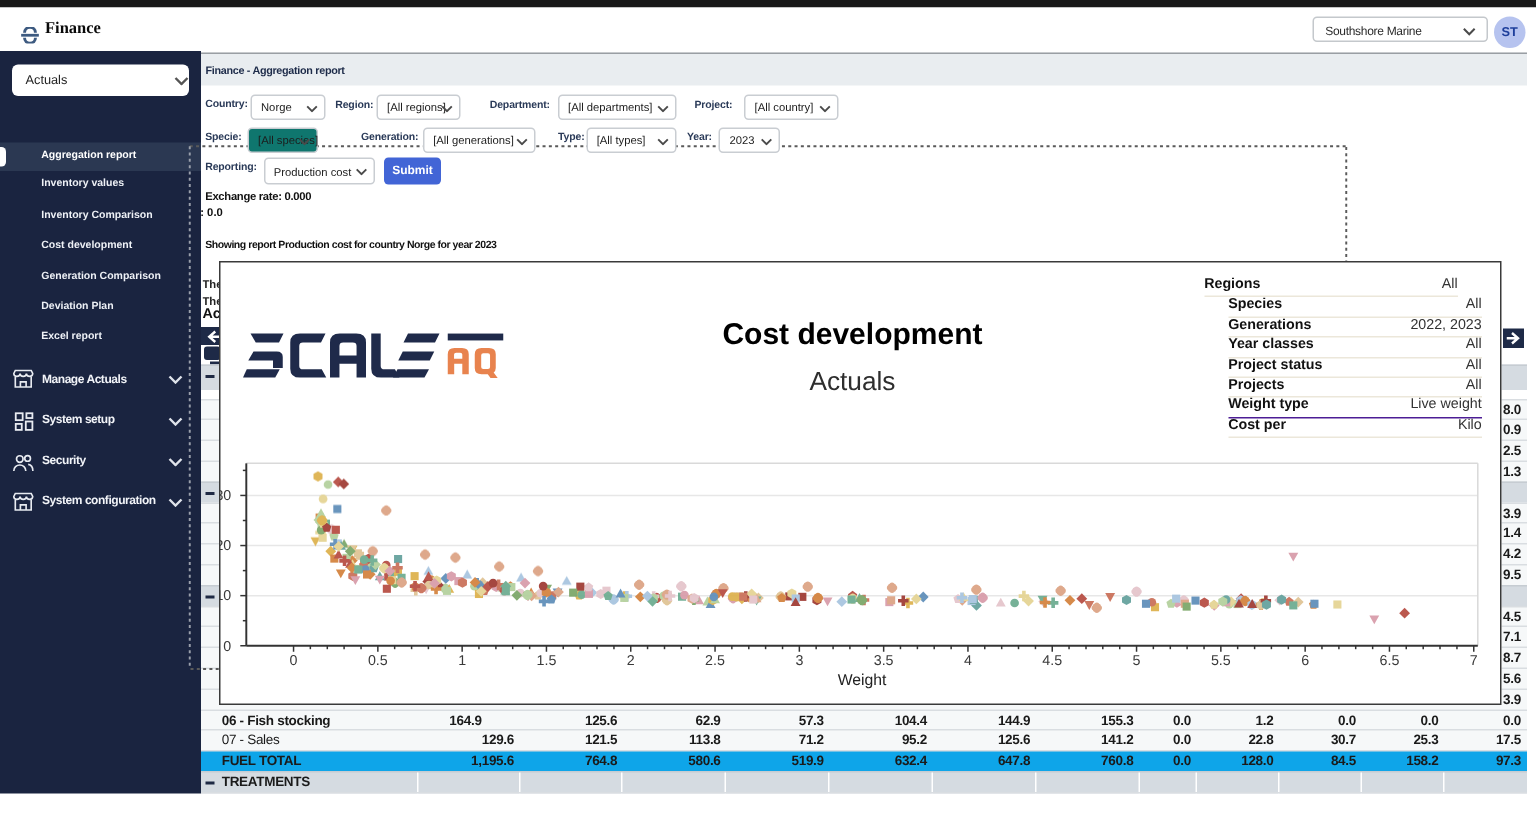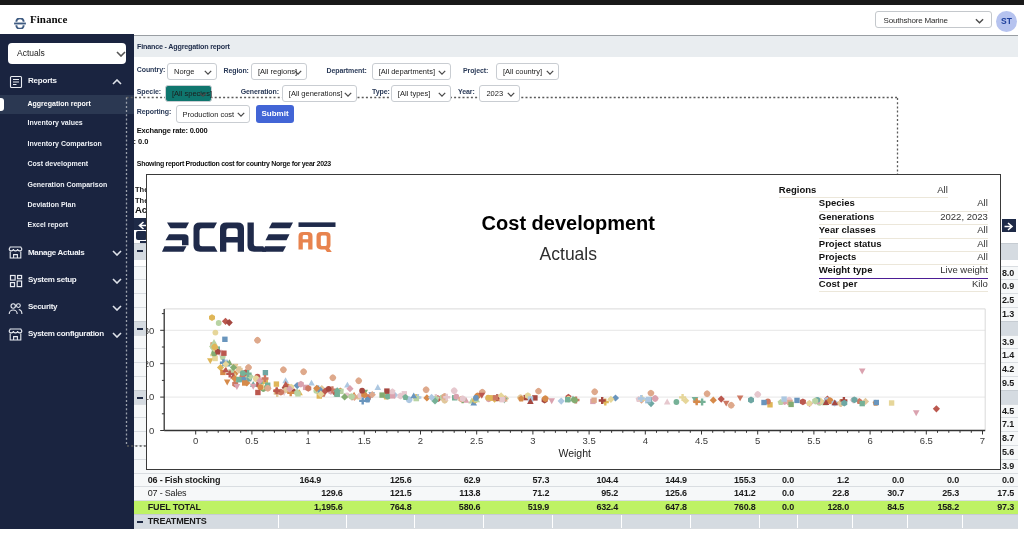--- a/index.html
+++ b/index.html
@@ -22,30 +22,20 @@
           <polyline points="1,1 5,5 9,1" fill="none" stroke="#4a4a4a" stroke-width="1.5"></polyline>
         </svg>
       </div>
 <div style="position:absolute;left:996px;top:6.5px;width:21px;height:21px;border-radius:50%;background:#b6c3ef;color:#1d3e9b;font-size:8.5px;font-weight:700;text-align:center;line-height:21px">ST</div>
 </div>
 <div style="position:absolute;left:0;top:33.5px;width:134px;height:495.5px;background:#1a2440">
       <div style="position:absolute;left:8px;top:9.5px;width:118px;height:20.5px;background:#fff;border-radius:4px;">
         <span style="position:absolute;left:9px;top:4.5px;font-size:8.5px;color:#222">Actuals</span>
         <svg style="position:absolute;left:108px;top:8px" width="10" height="6" viewBox="0 0 10 6">
           <polyline points="1,1 5,5 9,1" fill="none" stroke="#555" stroke-width="1.6"></polyline>
-        </svg>
-      </div>
-      <div style="position:absolute;left:0;top:38.5px;width:131px;height:19px;color:#f2f4f8">
-        <svg style="position:absolute;left:9px;top:3px" width="14" height="14" viewBox="0 0 14 14" fill="none" stroke="#e8ebf1" stroke-width="1.1">
-<rect x="1.5" y="1.5" width="11" height="11" rx="1"></rect>
-          <path d="M4 4.5h6M4 7h6M4 9.5h3.5"></path>
-        </svg>
-        <span style="position:absolute;left:28px;top:4px;font-size:8px;font-weight:700;letter-spacing:-0.2px">Reports</span>
-        <svg style="position:absolute;left:112px;top:7px" width="10" height="6" viewBox="0 0 10 6">
-          <polyline points="1,5 5,1 9,5" fill="none" stroke="#dfe3ea" stroke-width="1.6"></polyline>
         </svg>
       </div>
       <div style="position:absolute;left:0;top:61.5px;width:134px;height:18.5px;background:#2b3852">
         <div style="position:absolute;left:0;top:2.5px;width:3.5px;height:13.5px;background:#fff;border-radius:0 3px 3px 0"></div>
         <span style="position:absolute;left:27.5px;top:4.5px;font-size:7px;font-weight:700;color:#fff">Aggregation report</span>
       </div>
       <span style="position:absolute;left:27.5px;top:85.5px;font-size:7px;font-weight:700;color:#eef1f6">Inventory values</span>
       <span style="position:absolute;left:27.5px;top:106px;font-size:7px;font-weight:700;color:#eef1f6">Inventory Comparison</span>
       <span style="position:absolute;left:27.5px;top:126.5px;font-size:7px;font-weight:700;color:#eef1f6">Cost development</span>
       <span style="position:absolute;left:27.5px;top:147px;font-size:7px;font-weight:700;color:#eef1f6">Generation Comparison</span>
@@ -222,21 +212,21 @@
       <div style="position:absolute;left:349.09999999999997px;top:0;width:65.80000000000007px;height:13.8px;line-height:13.8px;text-align:right;font-weight:700">71.2</div>
       <div style="position:absolute;left:417.90000000000003px;top:0;width:65.79999999999995px;height:13.8px;line-height:13.8px;text-align:right;font-weight:700">95.2</div>
       <div style="position:absolute;left:486.7px;top:0;width:65.79999999999995px;height:13.8px;line-height:13.8px;text-align:right;font-weight:700">125.6</div>
       <div style="position:absolute;left:555.5px;top:0;width:65.80000000000007px;height:13.8px;line-height:13.8px;text-align:right;font-weight:700">141.2</div>
       <div style="position:absolute;left:624.3px;top:0;width:35.39999999999998px;height:13.8px;line-height:13.8px;text-align:right;font-weight:700">0.0</div>
       <div style="position:absolute;left:662.7px;top:0;width:52.0px;height:13.8px;line-height:13.8px;text-align:right;font-weight:700">22.8</div>
       <div style="position:absolute;left:717.7px;top:0;width:52.0px;height:13.8px;line-height:13.8px;text-align:right;font-weight:700">30.7</div>
       <div style="position:absolute;left:772.7px;top:0;width:52.0px;height:13.8px;line-height:13.8px;text-align:right;font-weight:700">25.3</div>
       <div style="position:absolute;left:827.7px;top:0;width:52.0px;height:13.8px;line-height:13.8px;text-align:right;font-weight:700">17.5</div>
     </div>
-    <div style="position:absolute;left:134.3px;top:500.2px;width:883.7px;height:13.8px;border-top:1px solid #d9dde1;background:#bef264;font-size:9px;letter-spacing:-0.2px;color:#1a1a1a">
+    <div style="position:absolute;left:134.3px;top:500.2px;width:883.7px;height:13.8px;border-top:1px solid #d9dde1;background:#0ea5e9;font-size:9px;letter-spacing:-0.2px;color:#1a1a1a">
       <div style="position:absolute;left:13.5px;top:0;width:130.5px;height:13.8px;line-height:13.8px;font-weight:700">FUEL TOTAL</div>
       <div style="position:absolute;left:143.7px;top:0;width:64.69999999999999px;height:13.8px;line-height:13.8px;text-align:right;font-weight:700">1,195.6</div>
       <div style="position:absolute;left:211.39999999999998px;top:0;width:65.80000000000001px;height:13.8px;line-height:13.8px;text-align:right;font-weight:700">764.8</div>
       <div style="position:absolute;left:280.2px;top:0;width:65.89999999999998px;height:13.8px;line-height:13.8px;text-align:right;font-weight:700">580.6</div>
       <div style="position:absolute;left:349.09999999999997px;top:0;width:65.80000000000007px;height:13.8px;line-height:13.8px;text-align:right;font-weight:700">519.9</div>
       <div style="position:absolute;left:417.90000000000003px;top:0;width:65.79999999999995px;height:13.8px;line-height:13.8px;text-align:right;font-weight:700">632.4</div>
       <div style="position:absolute;left:486.7px;top:0;width:65.79999999999995px;height:13.8px;line-height:13.8px;text-align:right;font-weight:700">647.8</div>
       <div style="position:absolute;left:555.5px;top:0;width:65.80000000000007px;height:13.8px;line-height:13.8px;text-align:right;font-weight:700">760.8</div>
       <div style="position:absolute;left:624.3px;top:0;width:35.39999999999998px;height:13.8px;line-height:13.8px;text-align:right;font-weight:700">0.0</div>
       <div style="position:absolute;left:662.7px;top:0;width:52.0px;height:13.8px;line-height:13.8px;text-align:right;font-weight:700">128.0</div>
@@ -345,21 +335,21 @@
  <path d="M103,27.5 H124 L121,33.5 H100 Z"></path>
  <rect x="136.5" y="1.5" width="37" height="5"></rect>
 </g>
 <g fill="#e8834e" fill-rule="evenodd">
  <path d="M136.5,31 V16.5 q0,-4.5 4.5,-4.5 h5 q4.5,0 4.5,4.5 V31 h-4.3 v-7.5 h-5.4 V31 Z M140.7,19.8 h5.5 v-3 q0,-1.4 -1.4,-1.4 h-2.7 q-1.4,0 -1.4,1.4 Z"></path>
  <path d="M154.5,16.5 v10 q0,4.5 4.5,4.5 h4.2 l1.8,2.8 h4.8 l-2.7,-4 q1.4,-1.2 1.4,-3.3 v-10 q0,-4.5 -4.5,-4.5 h-5 q-4.5,0 -4.5,4.5 Z M158.8,17.2 q0,-1.4 1.4,-1.4 h3.1 q1.4,0 1.4,1.4 v8.6 q0,1.4 -1.4,1.4 h-3.1 q-1.4,0 -1.4,-1.4 Z"></path>
 </g>
 </svg>
 <div style="position:absolute;left:171.5px;top:37.5px;width:500px;text-align:center;font-size:20px;font-weight:700;color:#000">Cost development</div>
 <div style="position:absolute;left:171.5px;top:69.5px;width:500px;text-align:center;font-size:17.5px;color:#2e2e2e">Actuals</div>
-<div style="position:absolute;left:632px;top:9.5px;width:169px;height:13.4px;line-height:12.6px;border-bottom:1px solid #ece7da;font-size:9.5px"><span style="font-weight:700;color:#111">Regions</span><span style="float:right;color:#333">All</span></div>
+<div style="position:absolute;left:656px;top:9.5px;width:169px;height:13.4px;line-height:12.6px;border-bottom:1px solid #ece7da;font-size:9.5px"><span style="font-weight:700;color:#111">Regions</span><span style="float:right;color:#333">All</span></div>
       <div style="position:absolute;left:672.0px;top:22.9px;width:169px;height:13.4px;line-height:12.6px;border-bottom:1px solid #ece7da;font-size:9.5px"><span style="font-weight:700;color:#111">Species</span><span style="float:right;color:#333">All</span></div>
       <div style="position:absolute;left:672.0px;top:36.3px;width:169px;height:13.4px;line-height:12.6px;border-bottom:1px solid #ece7da;font-size:9.5px"><span style="font-weight:700;color:#111">Generations</span><span style="float:right;color:#333">2022, 2023</span></div>
       <div style="position:absolute;left:672.0px;top:49.7px;width:169px;height:13.4px;line-height:12.6px;border-bottom:1px solid #ece7da;font-size:9.5px"><span style="font-weight:700;color:#111">Year classes</span><span style="float:right;color:#333">All</span></div>
       <div style="position:absolute;left:672.0px;top:63.1px;width:169px;height:13.4px;line-height:12.6px;border-bottom:1px solid #ece7da;font-size:9.5px"><span style="font-weight:700;color:#111">Project status</span><span style="float:right;color:#333">All</span></div>
       <div style="position:absolute;left:672.0px;top:76.5px;width:169px;height:13.4px;line-height:12.6px;border-bottom:1px solid #ece7da;font-size:9.5px"><span style="font-weight:700;color:#111">Projects</span><span style="float:right;color:#333">All</span></div>
       <div style="position:absolute;left:672.0px;top:89.9px;width:169px;height:13.4px;line-height:12.6px;border-bottom:1px solid #4c1d95;font-size:9.5px"><span style="font-weight:700;color:#111">Weight type</span><span style="float:right;color:#333">Live weight</span></div>
       <div style="position:absolute;left:672.0px;top:103.3px;width:169px;height:13.4px;line-height:12.6px;border-bottom:1px solid #ece7da;font-size:9.5px"><span style="font-weight:700;color:#111">Cost per</span><span style="float:right;color:#333">Kilo</span></div>
 <svg style="position:absolute;left:-0.8px;top:123.3px" width="853" height="168" viewBox="0 0 853 168">
         <defs>
           <circle id="m0" r="2.9"></circle>

